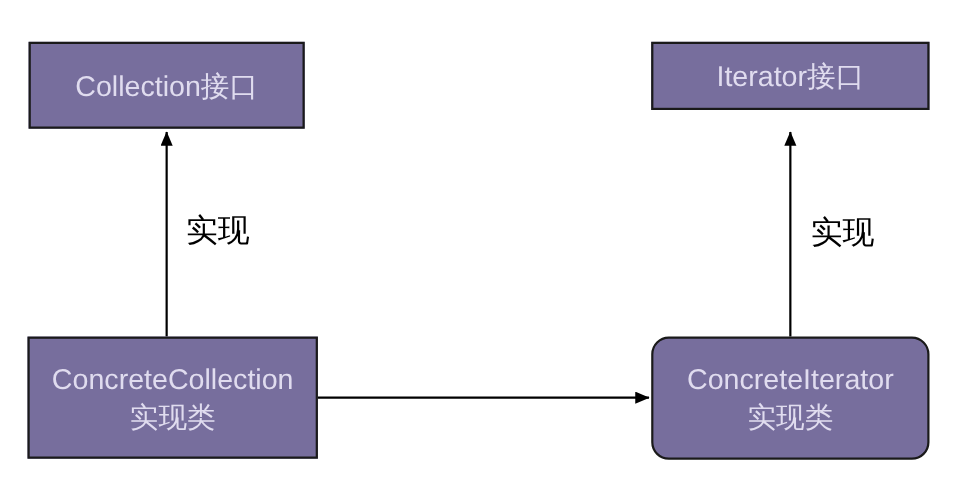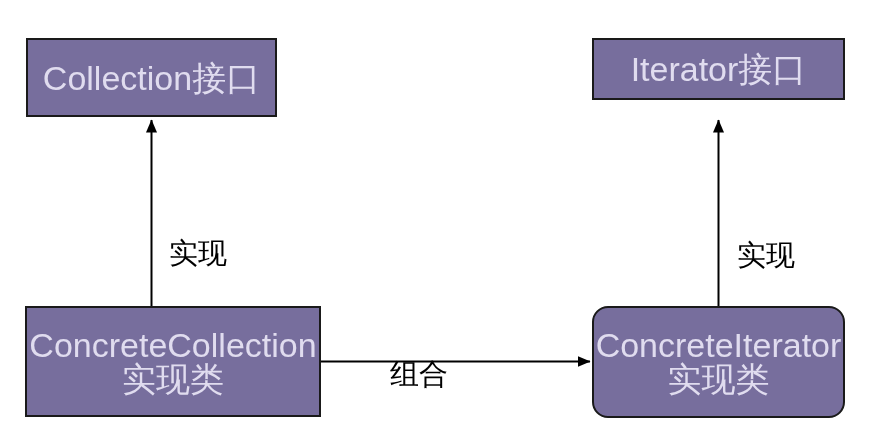--- a/index.html
+++ b/index.html
@@ -32,37 +32,36 @@
   .node {
     position: absolute;
     background: var(--node-fill);
     border: 2px solid var(--node-border);
     color: var(--node-text);
     display: flex;
     flex-direction: column;
     align-items: center;
     justify-content: center;
     text-align: center;
-    font-size: 34px;
+    font-size: 26px;
     line-height: 34px;
     white-space: nowrap;
   }
 
   .node-collection-interface { left: 26px;  top: 38px;  width: 251px; height: 79px; }
   .node-iterator-interface   { left: 592px; top: 38px;  width: 253px; height: 62px; }
-  .node-concrete-collection  { left: 25px;  top: 306px; width: 296px; height: 111px; }
+  .node-concrete-collection  { left: 25px;  top: 306px; width: 264px; height: 111px; }
   .node-concrete-iterator    { left: 592px; top: 306px; width: 253px; height: 112px; border-radius: 16px; }
 
   .edge-label {
     position: absolute;
     transform: translate(-50%, -50%);
     color: var(--label-color);
     font-size: 29px;
     white-space: nowrap;
-    margin-top: 44px;
   }
   .edge-label-implements-left  { left: 198px; top: 210px; }
   .edge-label-implements-right { left: 766px; top: 212px; }
   .edge-label-composition      { left: 419px; top: 331px; }
 </style>
 </head>
 <body>
 
 <div class="canvas">
 
@@ -92,15 +91,14 @@
 
   <div class="node node-concrete-iterator">
     <span>ConcreteIterator</span>
     <span>实现类</span>
   </div>
 
   <div class="edge-label edge-label-implements-left">实现</div>
 
   <div class="edge-label edge-label-implements-right">实现</div>
 
-  <div class="edge-label edge-label-composition">组合</div>
 
 </div>
 
 </body></html>

